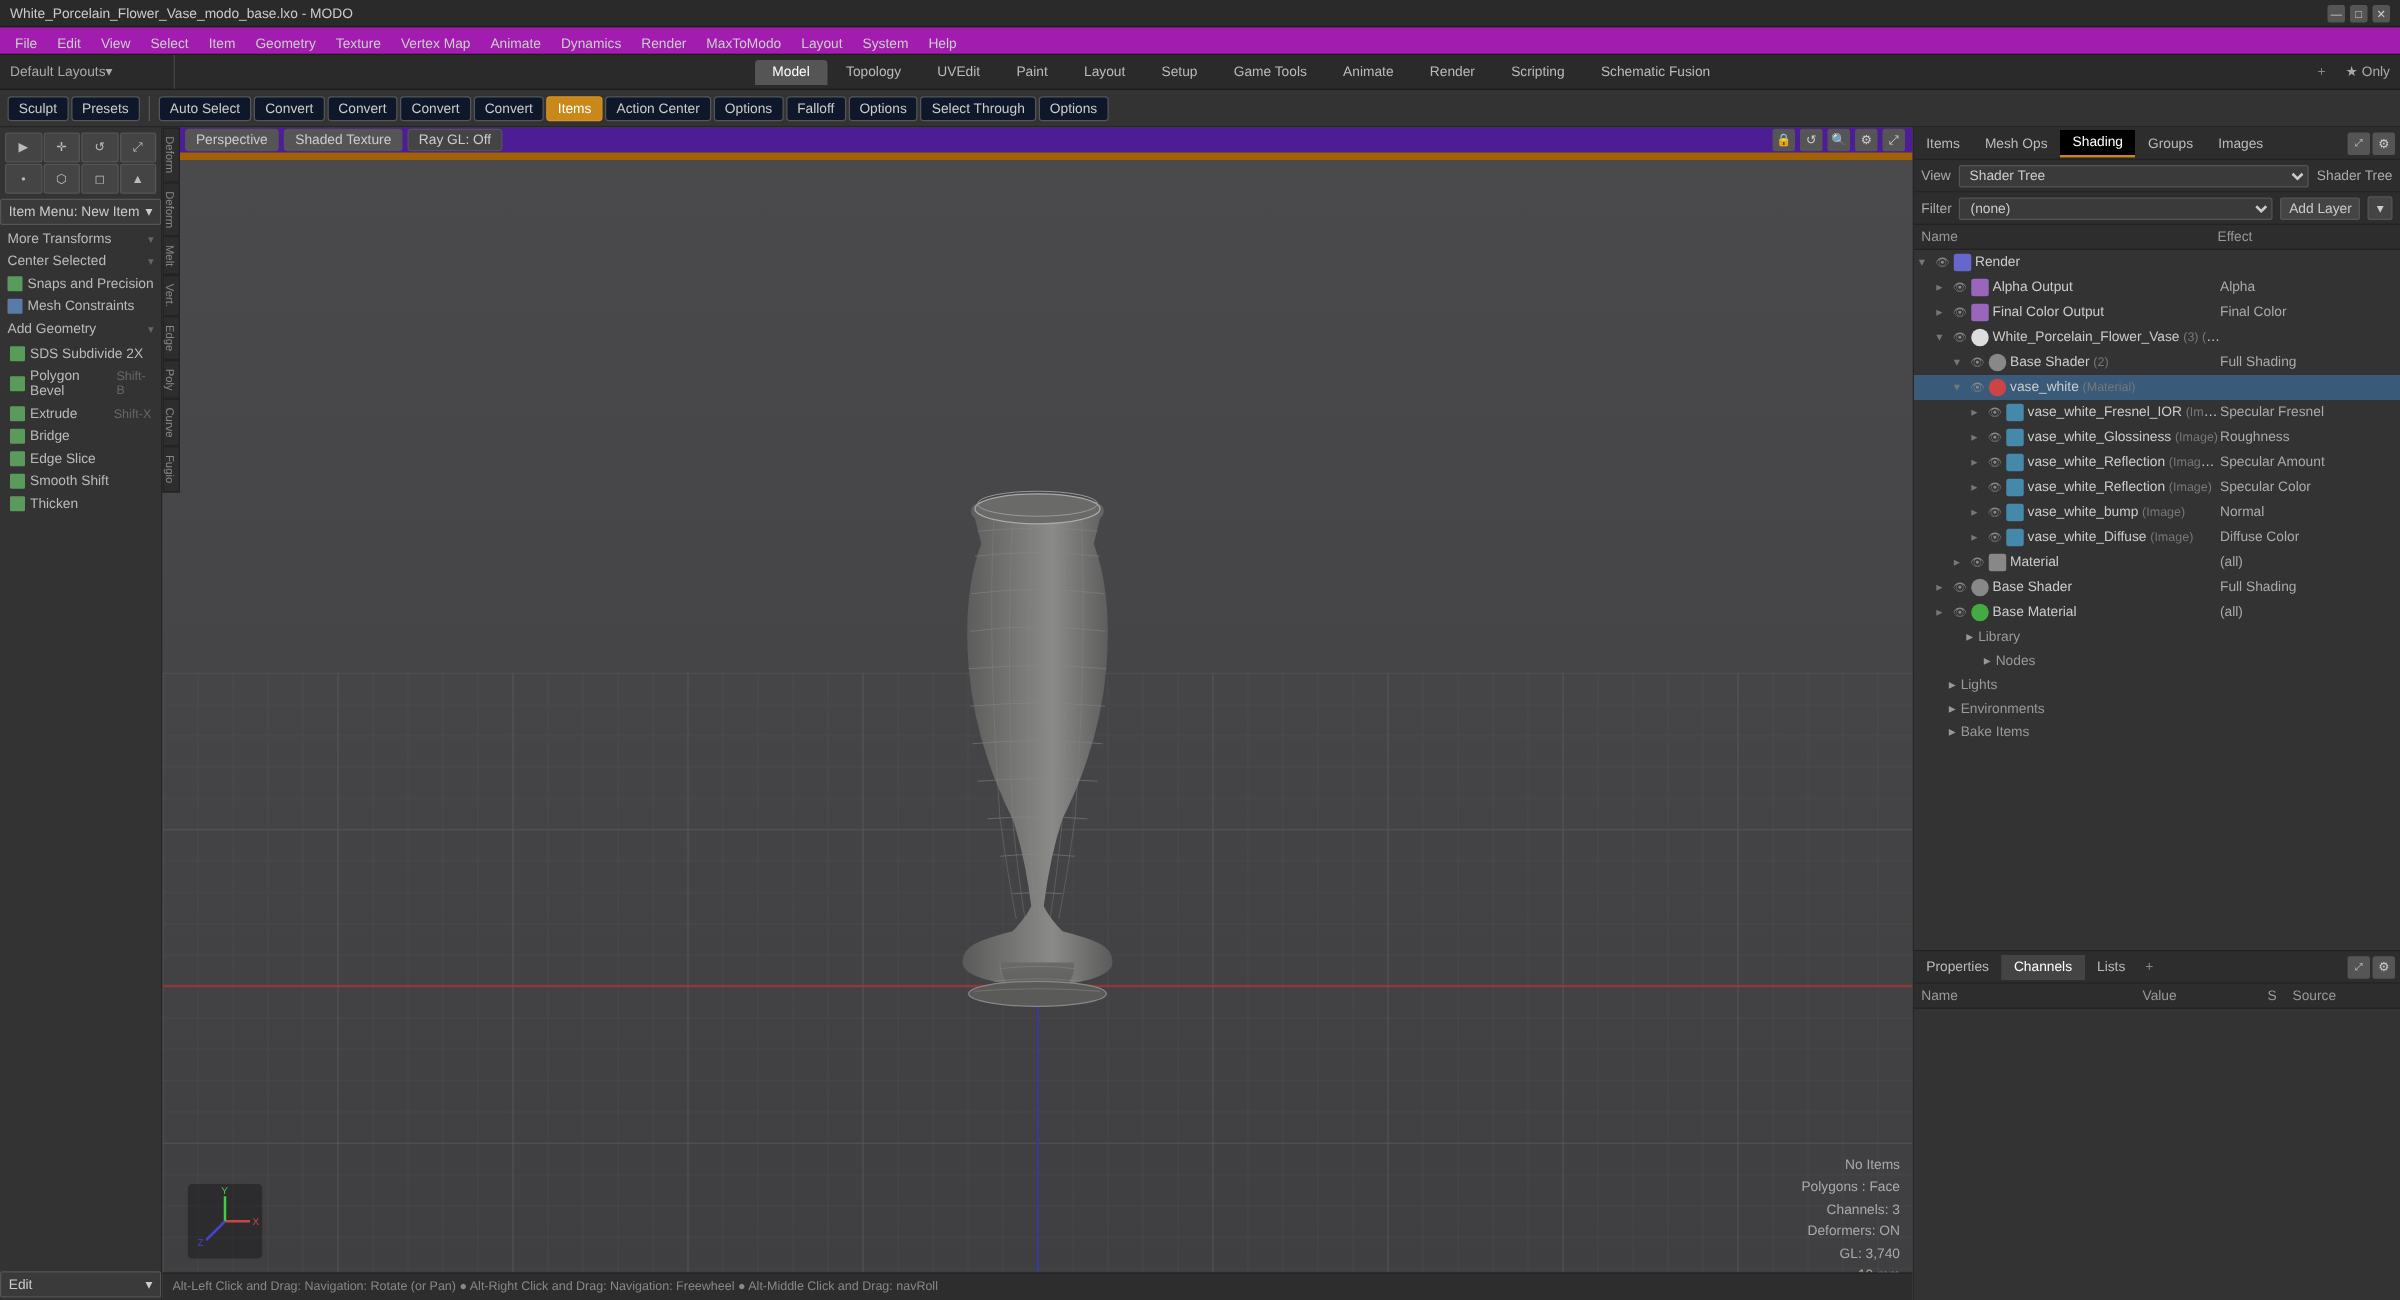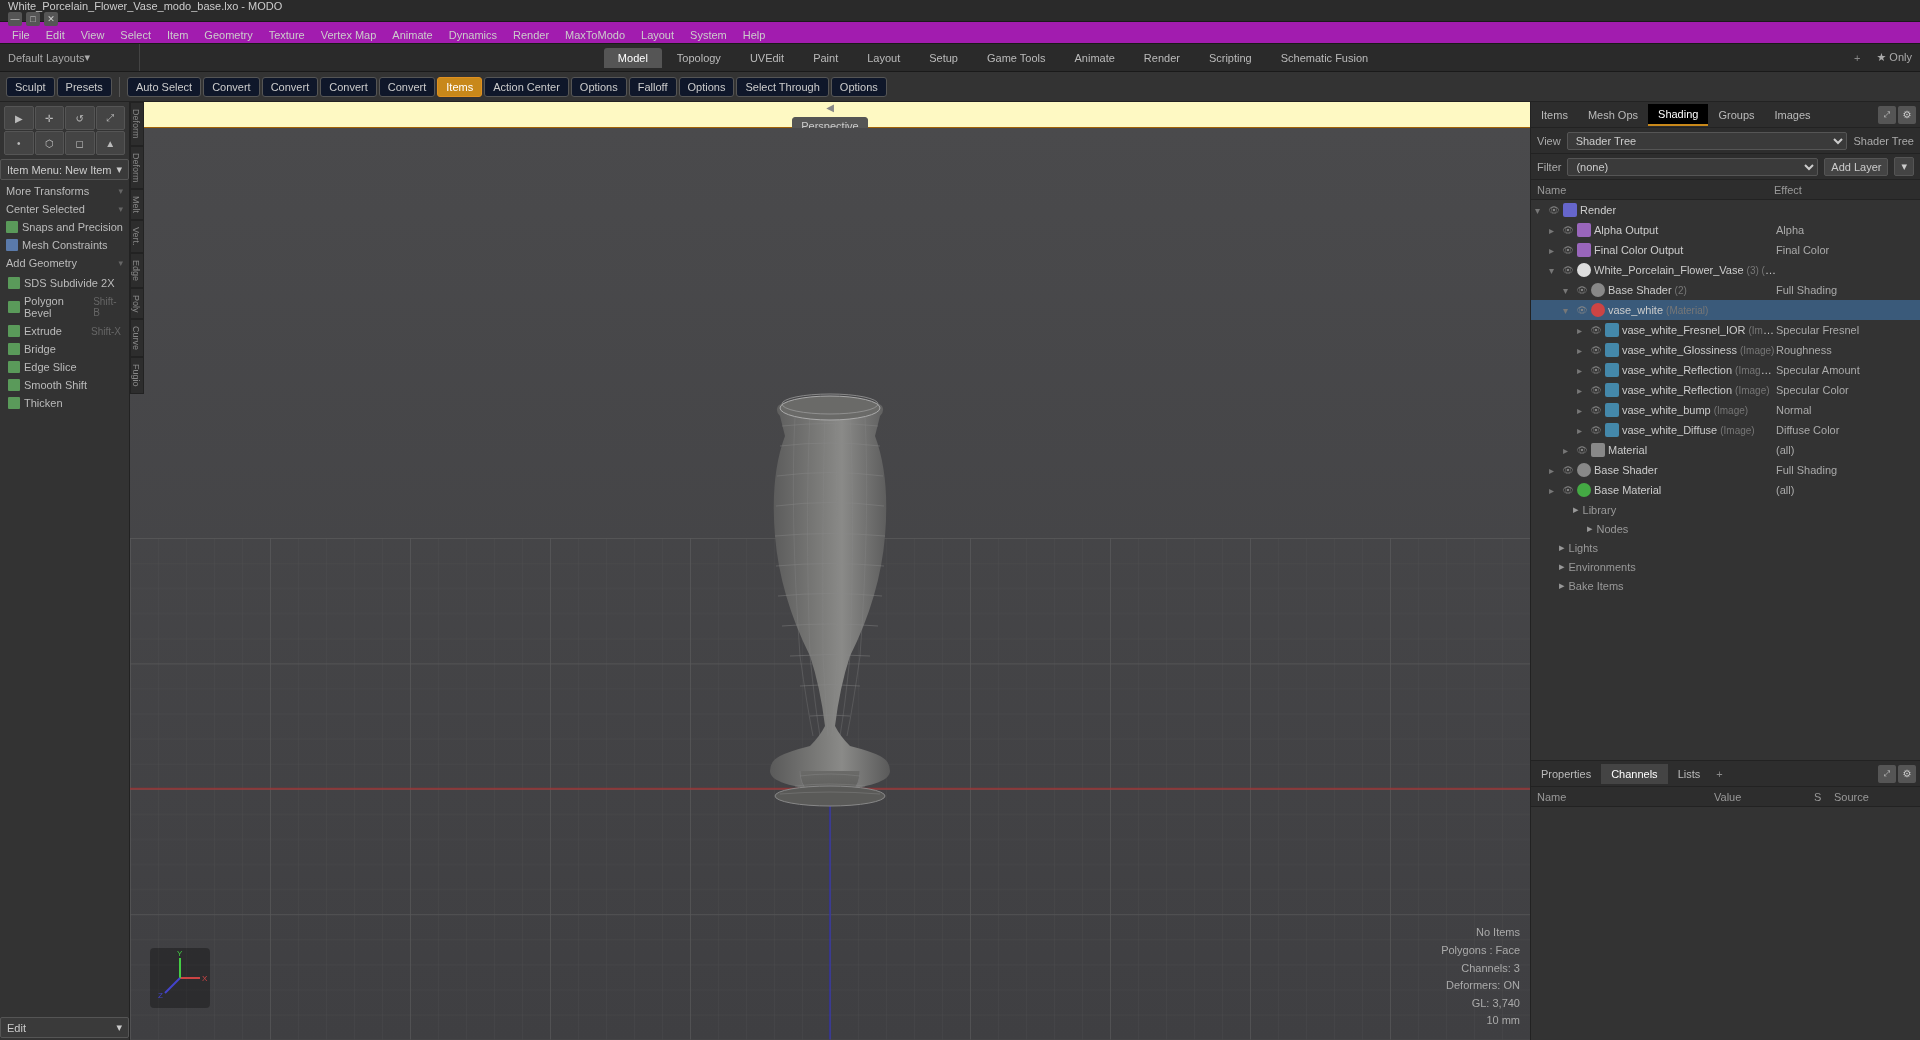--- a/index.html
+++ b/index.html
@@ -1,19 +1,19 @@
 <!DOCTYPE html>
 <html><head>
   <meta charset="utf-8">
   <style>
     * { margin: 0; padding: 0; box-sizing: border-box; }
     body { width: 1920px; height: 1040px; background: #3a3a3a; font-family: 'Arial', sans-serif; font-size: 11px; color: #ccc; overflow: hidden; }
 
     
-    #titlebar { height: 22px; background: #2a2a2a; display: flex; align-items: flex-start; justify-content: space-between; padding: 0 8px; border-bottom: 1px solid #1a1a1a; flex-direction: column; }
+    #titlebar { height: 22px; background: #2a2a2a; display: flex; align-items: center; justify-content: space-between; padding: 0 8px; border-bottom: 1px solid #1a1a1a; }
     #titlebar .win-controls { display: flex; gap: 4px; }
     #titlebar .win-btn { width: 14px; height: 14px; border-radius: 2px; background: #555; display: flex; align-items: center; justify-content: center; cursor: pointer; font-size: 9px; color: #ccc; }
 
     
     #menubar { height: 22px; background: #a21caf; display: flex; align-items: flex-end; padding: 0 4px; border-bottom: 1px solid #1a1a1a; }
     #menubar .menu-item { padding: 2px 8px; font-size: 11px; color: #ccc; cursor: pointer; }
 
     
     #tabsbar { height: 28px; background: #2a2a2a; display: flex; align-items: center; border-bottom: 1px solid #1a1a1a; }
     #tabsbar .left-layout { padding: 0 8px; font-size: 11px; color: #aaa; border-right: 1px solid #444; height: 100%; display: flex; align-items: center; min-width: 140px; }
@@ -48,21 +48,21 @@
     .item-icon { width: 12px; height: 12px; background: #888; border-radius: 1px; flex-shrink: 0; }
     .item-icon.green { background: #5a9a5a; }
     .item-icon.blue { background: #5a7aaa; }
 
     
     #vert-tabs { position: absolute; left: 130px; top: 102px; display: flex; flex-direction: column; gap: 0; z-index: 10; }
     .vert-tab { width: 14px; background: #2d2d2d; border: 1px solid #222; padding: 6px 2px; cursor: pointer; writing-mode: vertical-rl; font-size: 9px; color: #888; text-align: center; }
 
     
     #viewport { flex: 1; position: relative; background: #4a4a4a; overflow: hidden; }
-    #viewport-toolbar { height: 26px; background: #fef9c3; display: flex; align-items: center; padding: 0 6px; gap: 4px; border-bottom: 1px solid #a16207; flex-direction: column; }
+    #viewport-toolbar { height: 26px; background: #4c1d95; display: flex; align-items: center; padding: 0 6px; gap: 4px; border-bottom: 6px solid #a16207; }
     .vp-btn { padding: 2px 8px; font-size: 11px; background: #444; border: 1px solid #555; border-radius: 3px; cursor: pointer; color: #ccc; }
     .vp-btn.active { background: #555; }
     .vp-icons { margin-left: auto; display: flex; gap: 4px; }
     .vp-icon { width: 18px; height: 18px; background: #555; border-radius: 2px; cursor: pointer; display: flex; align-items: center; justify-content: center; font-size: 10px; }
 
     #viewport-canvas { width: 100%; height: calc(100% - 26px); position: relative; background: linear-gradient(180deg, #4a4a4c 0%, #3f3f42 100%); display: flex; align-items: center; justify-content: center; }
 
     
     #grid { position: absolute; bottom: 0; left: 0; right: 0; height: 50%; }
 
@@ -405,20 +405,23 @@
       <div id="status-overlay">
         <div>No Items</div>
         <div>Polygons : Face</div>
         <div>Channels: 3</div>
         <div>Deformers: ON</div>
         <div>GL: 3,740</div>
         <div>10 mm</div>
       </div>
     </div>
 
+    <div id="nav-hint">
+      <span>Alt-Left Click and Drag: Navigation: Rotate (or Pan)  ●  Alt-Right Click and Drag: Navigation: Freewheel  ●  Alt-Middle Click and Drag: navRoll</span>
+    </div>
   </div>
 
   <div id="right-panel">
 
     <div id="right-top-tabs">
       <div class="right-tab">Items</div>
       <div class="right-tab">Mesh Ops</div>
       <div class="right-tab active">Shading</div>
       <div class="right-tab">Groups</div>
       <div class="right-tab">Images</div>

